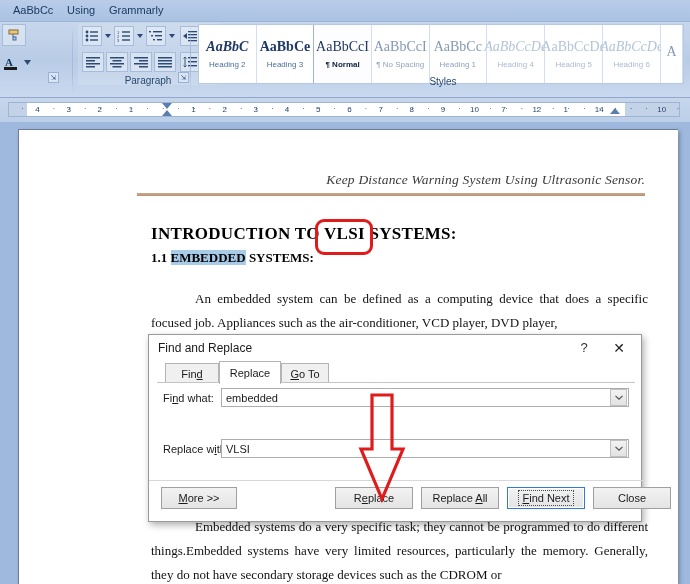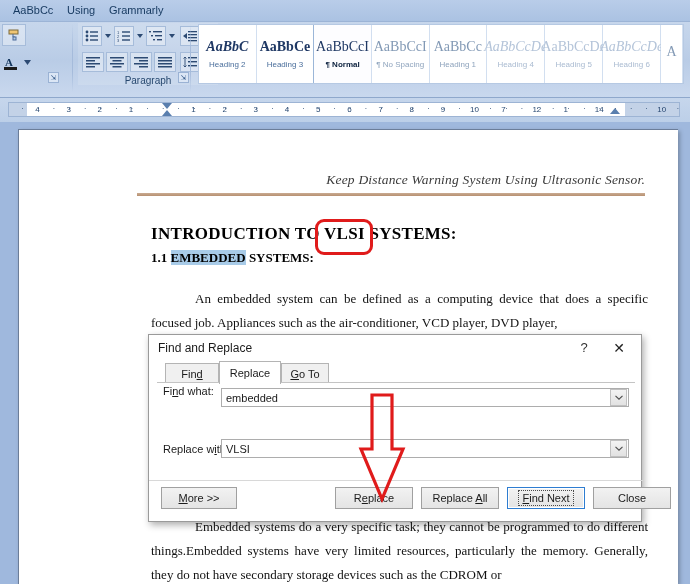--- a/index.html
+++ b/index.html
@@ -467,20 +467,23 @@
           </div>
           <div class="style-cell light">
             <div class="style-prev" style="font-style: italic;">AaBbCcDе</div>
             <div class="style-name">Heading 6</div>
           </div>
           <div class="style-cell med" style="width: 22px;">
             <div class="style-prev">A</div>
             <div class="style-name"></div>
           </div>
         </div>
+      <div class="grp" style="left:196px; width:494px; background:transparent;">
+        <div class="grp-label" style="bottom:-2px;">Styles</div>
+      </div>
     </div>
   </div>
 
   <div class="ruler-band">
     <div class="ruler" id="ruler">
       <div class="graybar" style="left:0px; width:18px;"></div>
       <div class="graybar" style="left:616px; width:54px;"></div>
       <div class="marker-top" style="left:153px; top:0px;"></div>
       <div class="marker-bot" style="left:153px; top:7px;"></div>
       <div class="marker-bot" style="left:601px; top:5px;"></div>
@@ -595,21 +598,21 @@
       </div>
       <div class="tab active" style="left:62px; width:62px;">
         <span>Replace</span>
       </div>
       <div class="tab" style="left:124px; width:48px;">
         <span><span class="u">G</span>o To</span>
       </div>
     </div>
     <div class="tabline"></div>
 
-    <div class="fld-label" style="left:14px; top:50px;">
+    <div class="fld-label" style="left:14px; top:57px;">
       Fi<span class="u">n</span>d what:
     </div>
     <div class="combo" style="left:72px; top:53px; width:408px;">
       <div class="combo-text">embedded</div>
       <div class="combo-btn">
         <svg width="8" height="5" viewBox="0 0 8 5">
             <path d="M0.5 0.8 L4 4.2 L7.5 0.8" stroke="#4d4d4d" fill="none" stroke-width="1.1"></path>
           </svg>
       </div>
     </div>

